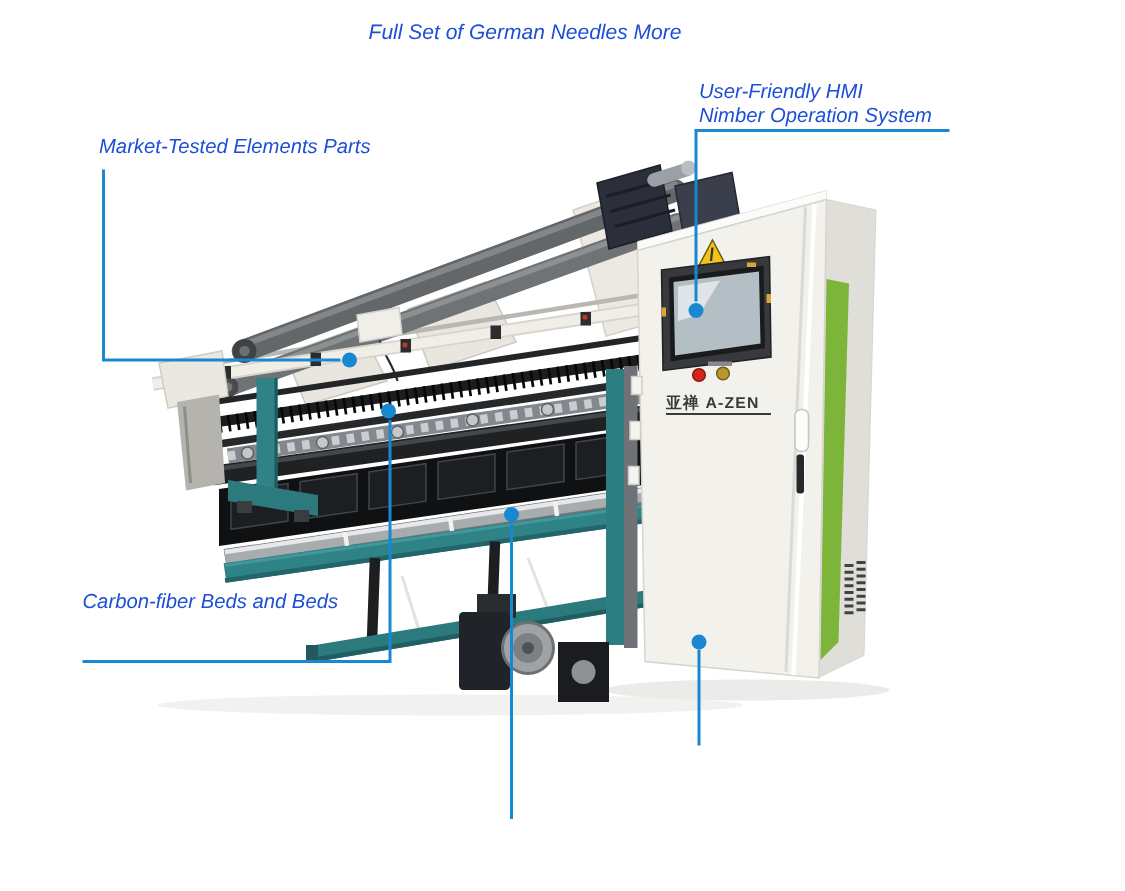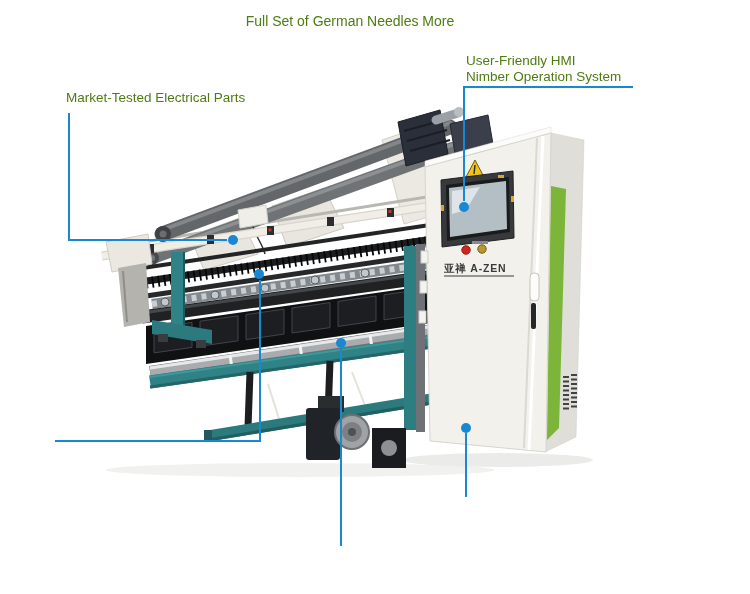--- a/index.html
+++ b/index.html
@@ -1,18 +1,18 @@
 <!DOCTYPE html>
 <html><head>
 <meta charset="utf-8">
 <style>
   html,body{margin:0;padding:0;background:#ffffff;}
   #stage{position:relative;width:750px;height:594px;background:#ffffff;overflow:hidden;
          font-family:"Liberation Sans",sans-serif;color:#2d2d2d;}
-  .callout{position:absolute;font-size:13.5px;line-height:16px;color:#4d7c0f;white-space:nowrap;}
+  .callout{position:absolute;font-size:13.5px;line-height:16px;color:#1d4ed8;white-space:nowrap;font-style:italic;}
   .callout .ln{display:block;}
   #callout-needles-top{left:160px;top:14px;width:380px;text-align:center;font-size:14px;line-height:15.5px;}
   #callout-hmi{left:466px;top:53px;}
   #callout-mech{left:66px;top:90px;}
   #callout-beds{left:55px;top:393px;line-height:16.5px;}
   #callout-el{left:55px;top:456px;}
   #callout-elec{left:353px;top:500px;}
   #callout-body{left:138px;top:553px;}
   svg{position:absolute;left:0;top:0;}
 </style>
@@ -216,22 +216,23 @@
   <div class="callout" id="callout-needles-top">
     <span class="ln">Full Set of German Needles More</span>
   </div>
 
   <div class="callout" id="callout-hmi">
     <span class="ln">User-Friendly HMI</span>
     <span class="ln">Nimber Operation System</span>
   </div>
 
   <div class="callout" id="callout-mech">
-    <span class="ln">Market-Tested Electrical Parts</span>
+    <span class="ln">Market-Tested Elements Parts</span>
   </div>
 
   <div class="callout" id="callout-beds">
+    <span class="ln">Carbon-fiber Beds and Beds</span>
   </div>
 
 
 
 
 </div>
 
 </body></html>

